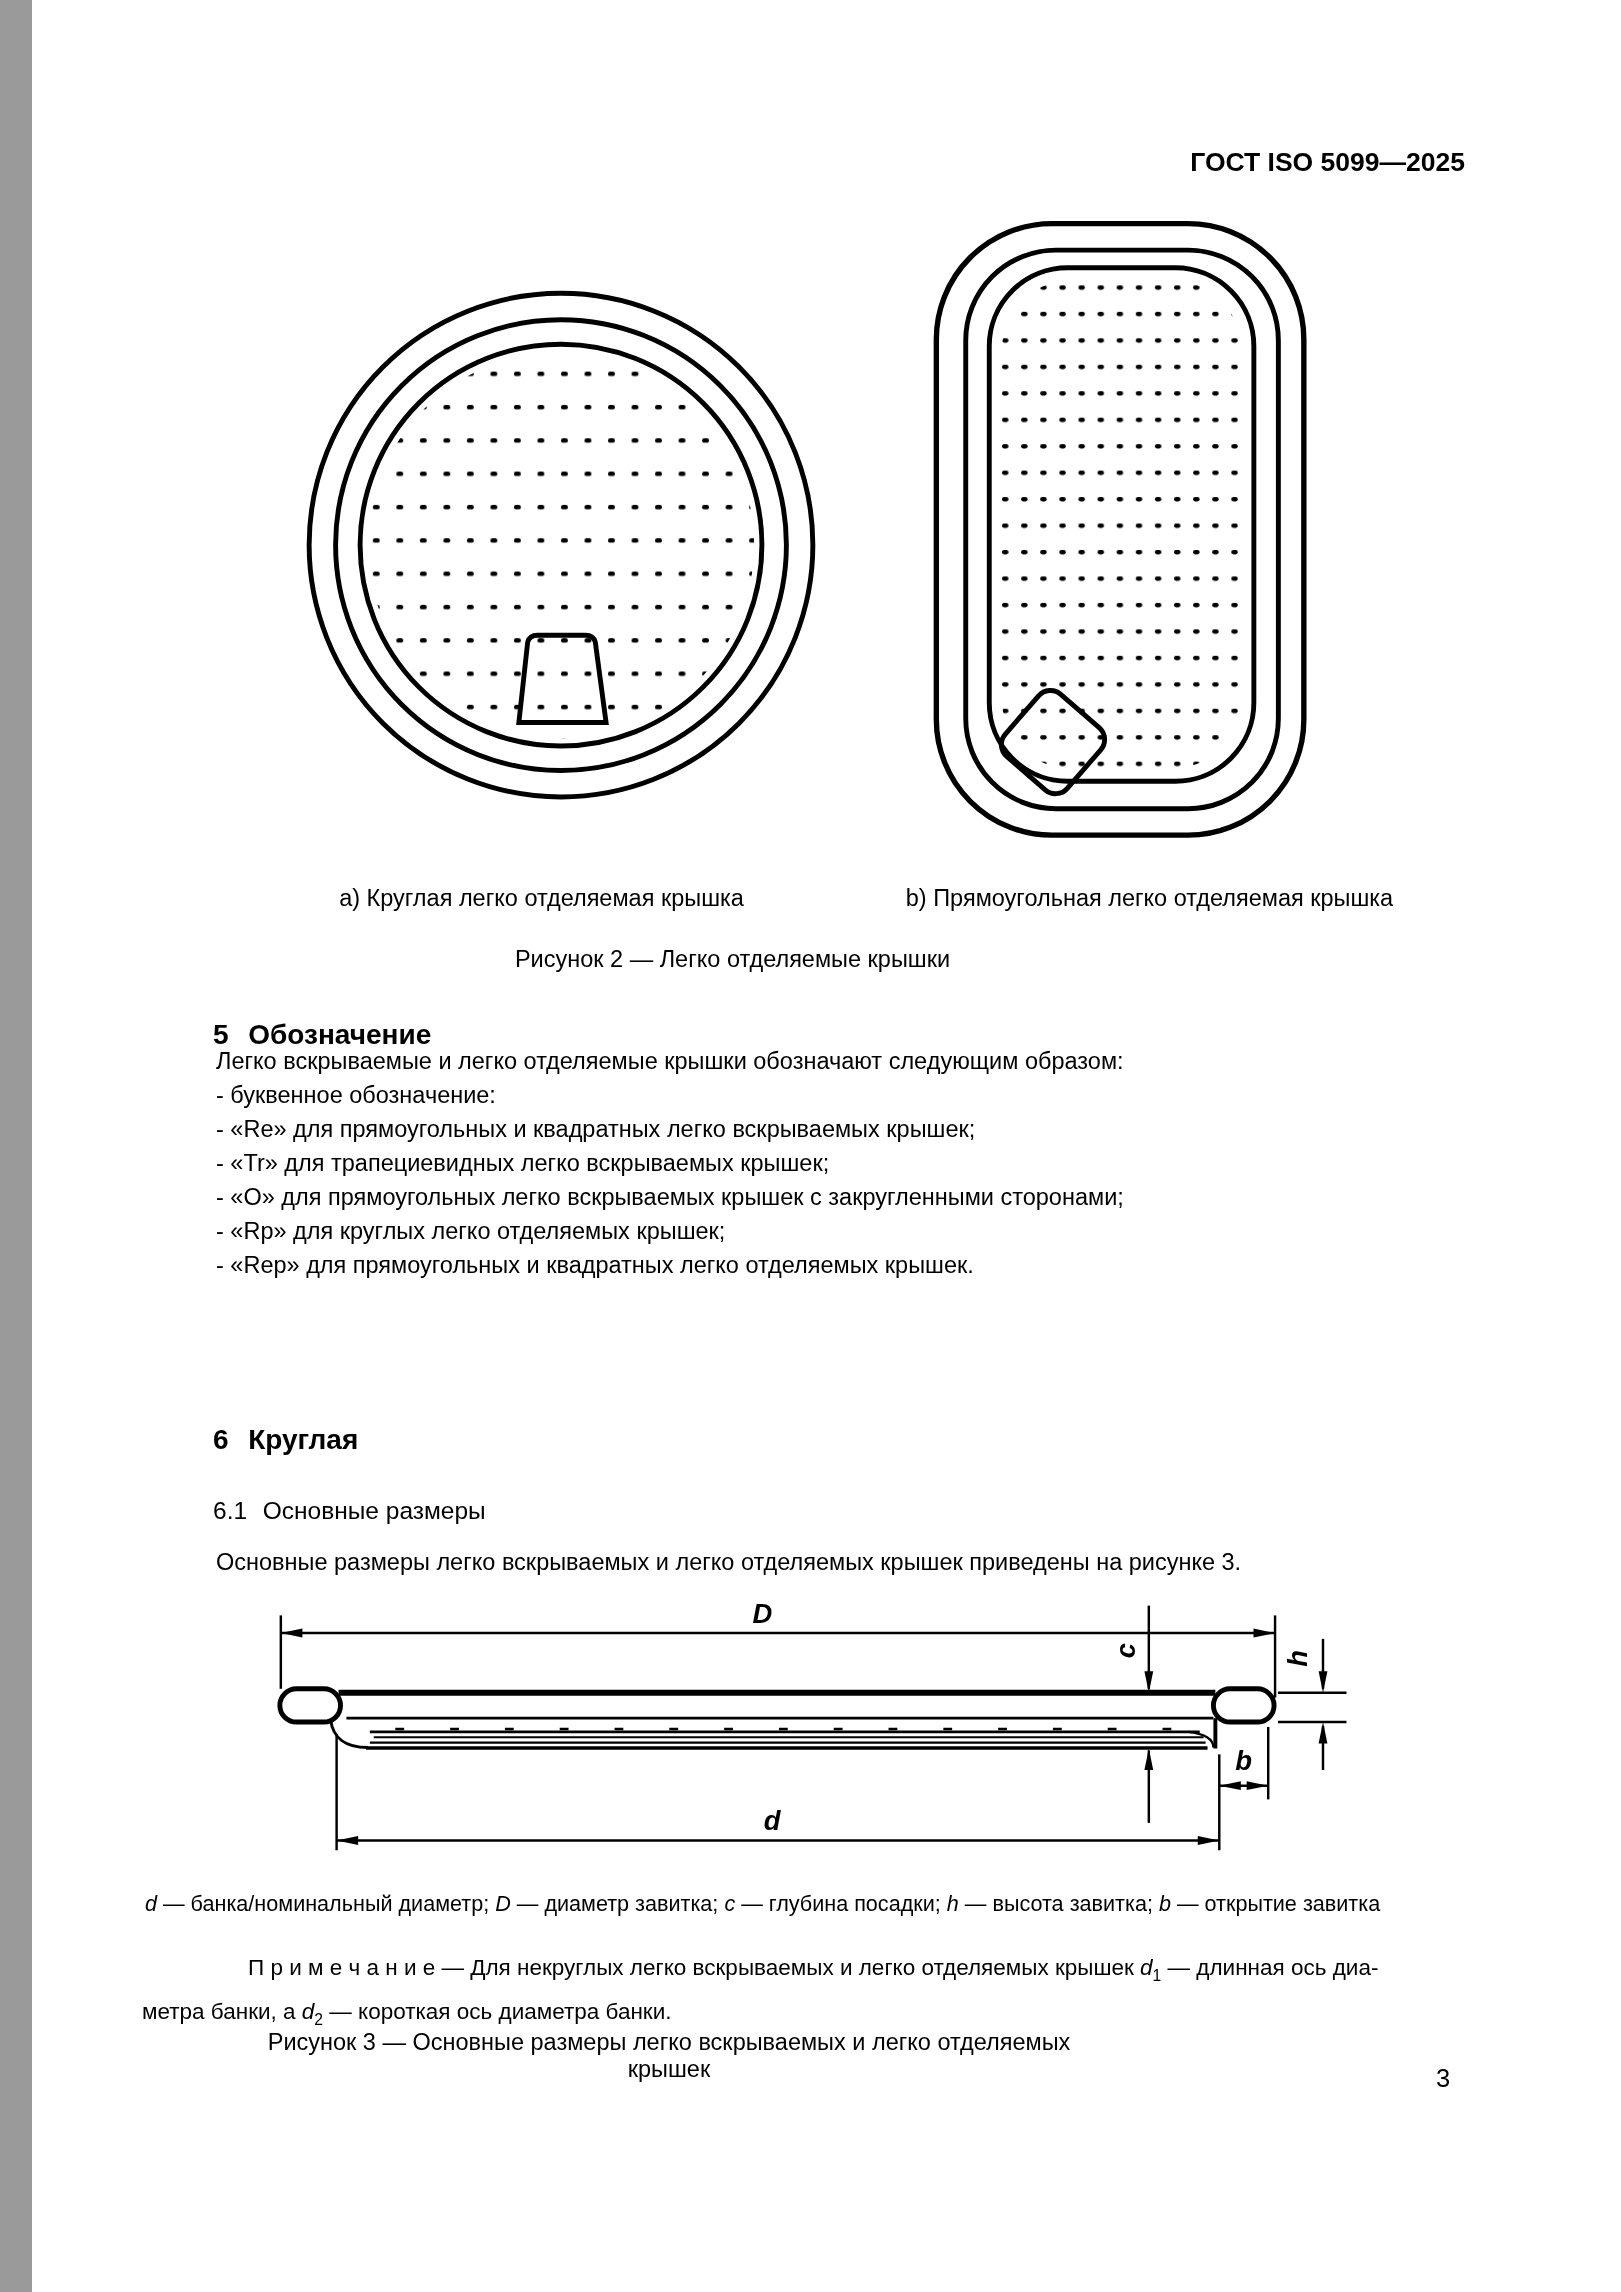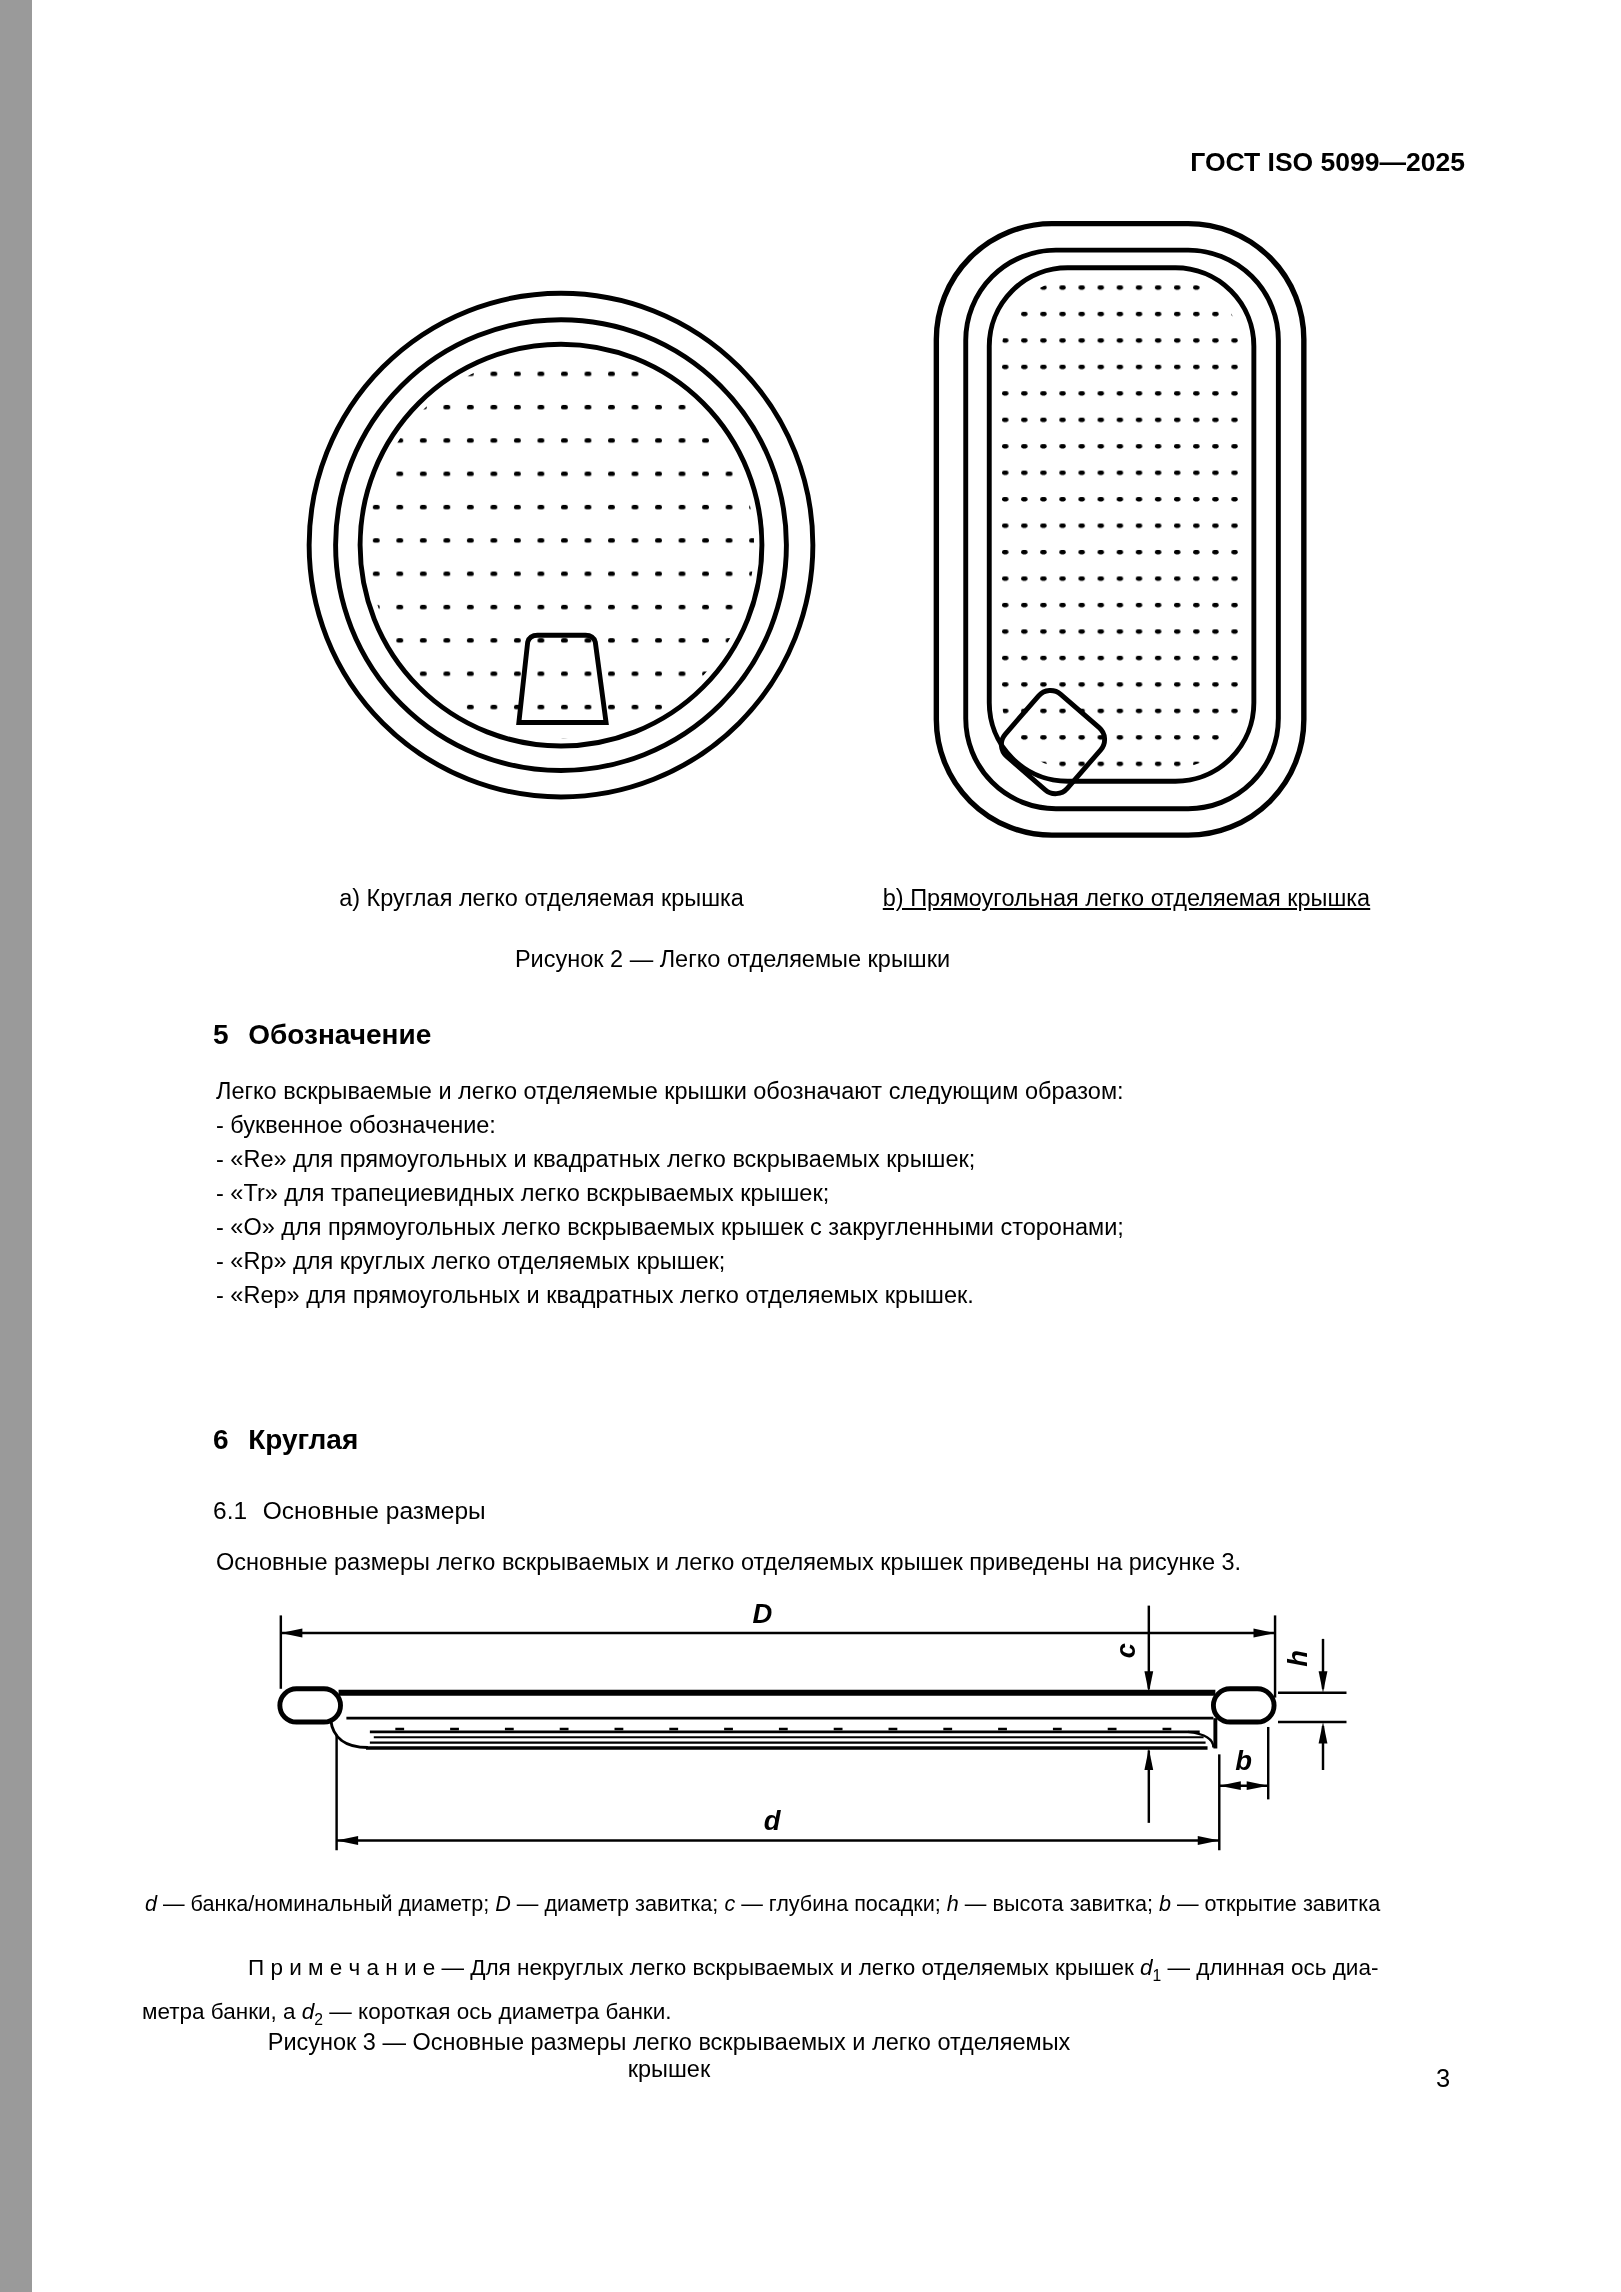--- a/index.html
+++ b/index.html
@@ -53,28 +53,28 @@
     <g>
       <rect class="ln" x="683" y="28" width="375" height="624" rx="118" stroke-width="5.5"></rect>
       <rect class="ln" x="713" y="55" width="319" height="570" rx="92" stroke-width="5"></rect>
       <rect class="ln" x="737" y="73" width="270" height="524" rx="80" stroke-width="5"></rect>
       <rect x="750" y="86" width="244" height="498" rx="70" fill="url(#dr)" stroke="none"></rect>
       <rect class="ln" x="760" y="515" width="84" height="84" rx="16" stroke-width="5" transform="rotate(41 802 557)"></rect>
     </g>
   </svg>
 
   <div class="abs cap" style="left:245px;top:885px;width:529px;">a) Круглая легко отделяемая крышка</div>
-  <div class="abs cap" style="left:820px;top:885px;width:549px;text-decoration:underline;">b) Прямоугольная легко отделяемая крышка</div>
+  <div class="abs cap" style="left:843px;top:885px;width:549px;">b) Прямоугольная легко отделяемая крышка</div>
   <div class="abs cap" style="left:333px;top:946px;width:735px;">Рисунок 2 — Легко отделяемые крышки</div>
 
   <div class="abs h1" style="left:181px;top:1019px;">
     <span class="num">5</span><span>Обозначение</span>
   </div>
 
-  <div class="abs body-txt" style="left:184px;top:1074px;width:1274px;">
+  <div class="abs body-txt" style="left:184px;top:1044px;width:1274px;">
     <div>Легко вскрываемые и легко отделяемые крышки обозначают следующим образом:</div>
     <div>- буквенное обозначение:</div>
     <div>- «Re» для прямоугольных и квадратных легко вскрываемых крышек;</div>
     <div>- «Tr» для трапециевидных легко вскрываемых крышек;</div>
     <div>- «O» для прямоугольных легко вскрываемых крышек с закругленными сторонами;</div>
     <div>- «Rp» для круглых легко отделяемых крышек;</div>
     <div>- «Rep» для прямоугольных и квадратных легко отделяемых крышек.</div>
   </div>
 
   <div class="abs h1" style="left:181px;top:1424px;">

